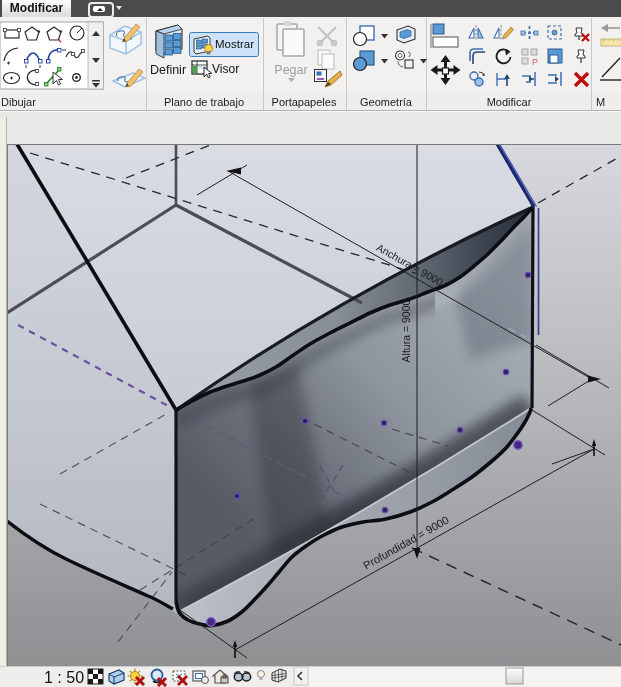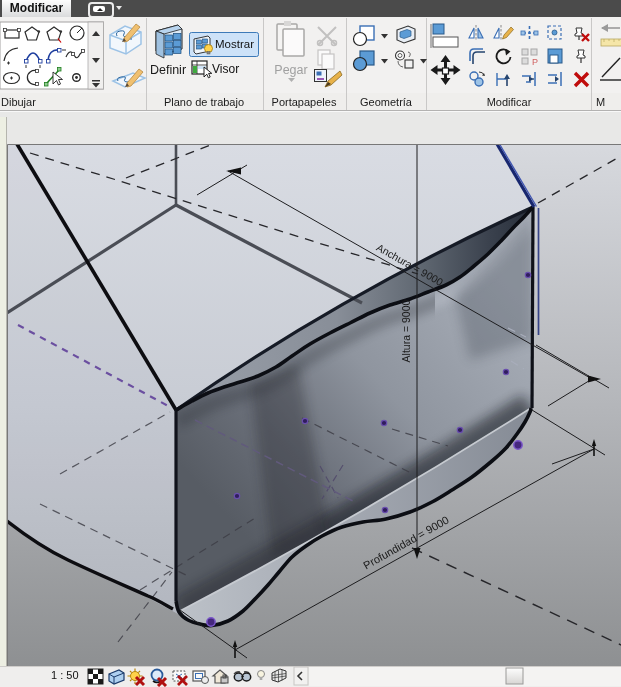--- a/index.html
+++ b/index.html
@@ -7,21 +7,21 @@
 #tabbar{left:0;top:0;width:621px;height:17px;background:#4b4b4b;}
 #tab{left:2px;top:0;width:69px;height:17px;background:linear-gradient(#fdfdfd,#dadbdc);color:#111;font-size:12px;font-weight:700;text-align:center;line-height:17px;}
 #minbtn{left:88px;top:2px;width:22px;height:12px;border:2px solid #ececec;border-radius:4px;}
 #minbtn .inner{position:absolute;left:3px;top:2px;width:12px;height:6px;background:#fff;border-radius:2px;}
 #minbtn .tri{position:absolute;left:6.5px;top:3.5px;width:0;height:0;border-left:3px solid transparent;border-right:3px solid transparent;border-bottom:3px solid #222;}
 #mincaret{left:116px;top:6px;width:0;height:0;border-left:3.5px solid transparent;border-right:3.5px solid transparent;border-top:4px solid #e8e8e8;}
 #ribbon{left:0;top:17px;width:621px;height:93px;background:#f2f1f0;border-bottom:1px solid #b3b2b1;}
 #optbar{left:0;top:111px;width:621px;height:33px;background:#e8e8e7;border-top:1px solid #f8f8f8;}
 #leftstrip{left:0;top:117px;width:6px;height:549px;background:#edefe3;border-right:1px solid #b5b5ae;}
 #botbar{left:0;top:666px;width:621px;height:21px;background:#efeeed;border-top:1px solid #cfcdcb;}
-#scale{left:51px;top:669px;font-size:11px;color:#111;}
+#scale{left:44px;top:669px;font-size:16px;color:#111;}
 </style></head><body>
 <div id="page">
 <div id="tabbar" class="abs"></div>
 <div id="tab" class="abs">Modificar</div>
 <div id="minbtn" class="abs">
       <div class="inner"></div>
       <div class="tri"></div>
     </div>
 <div id="mincaret" class="abs"></div>
 <div id="ribbon" class="abs"></div>

